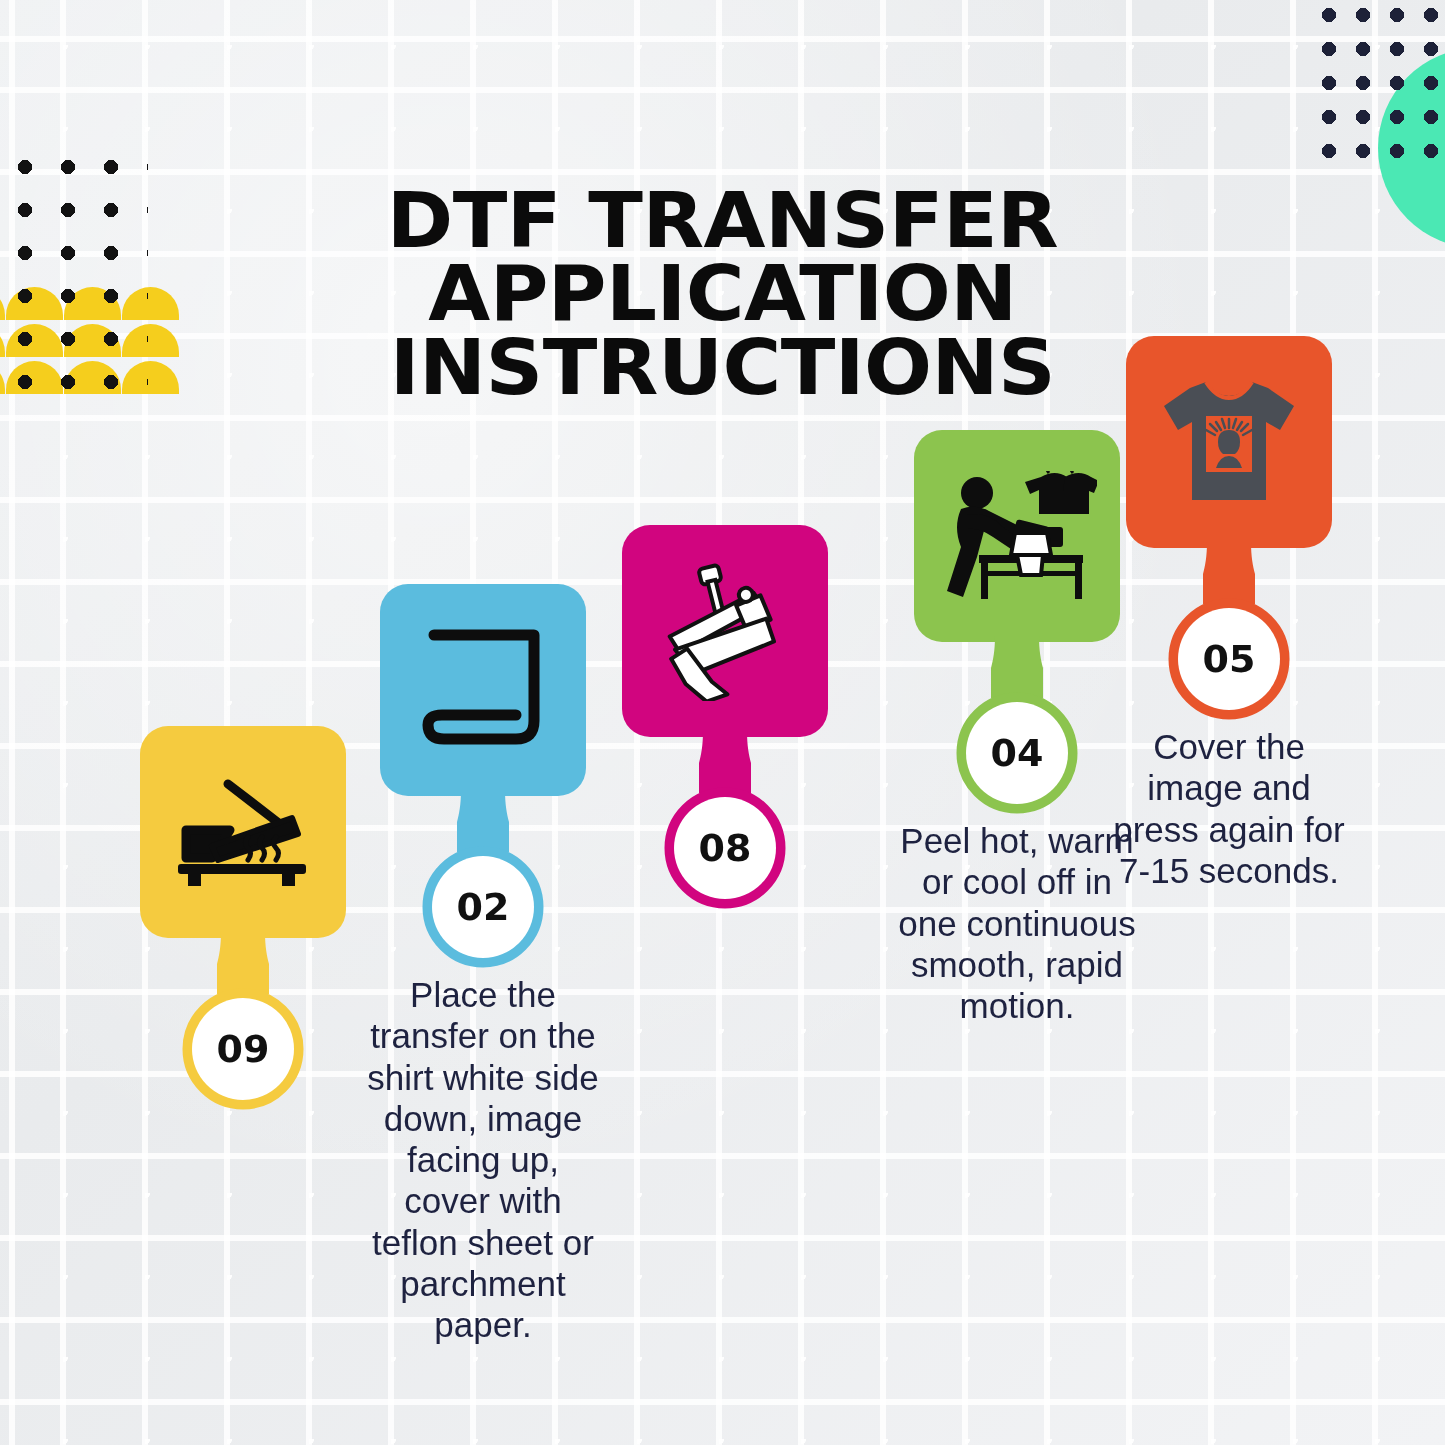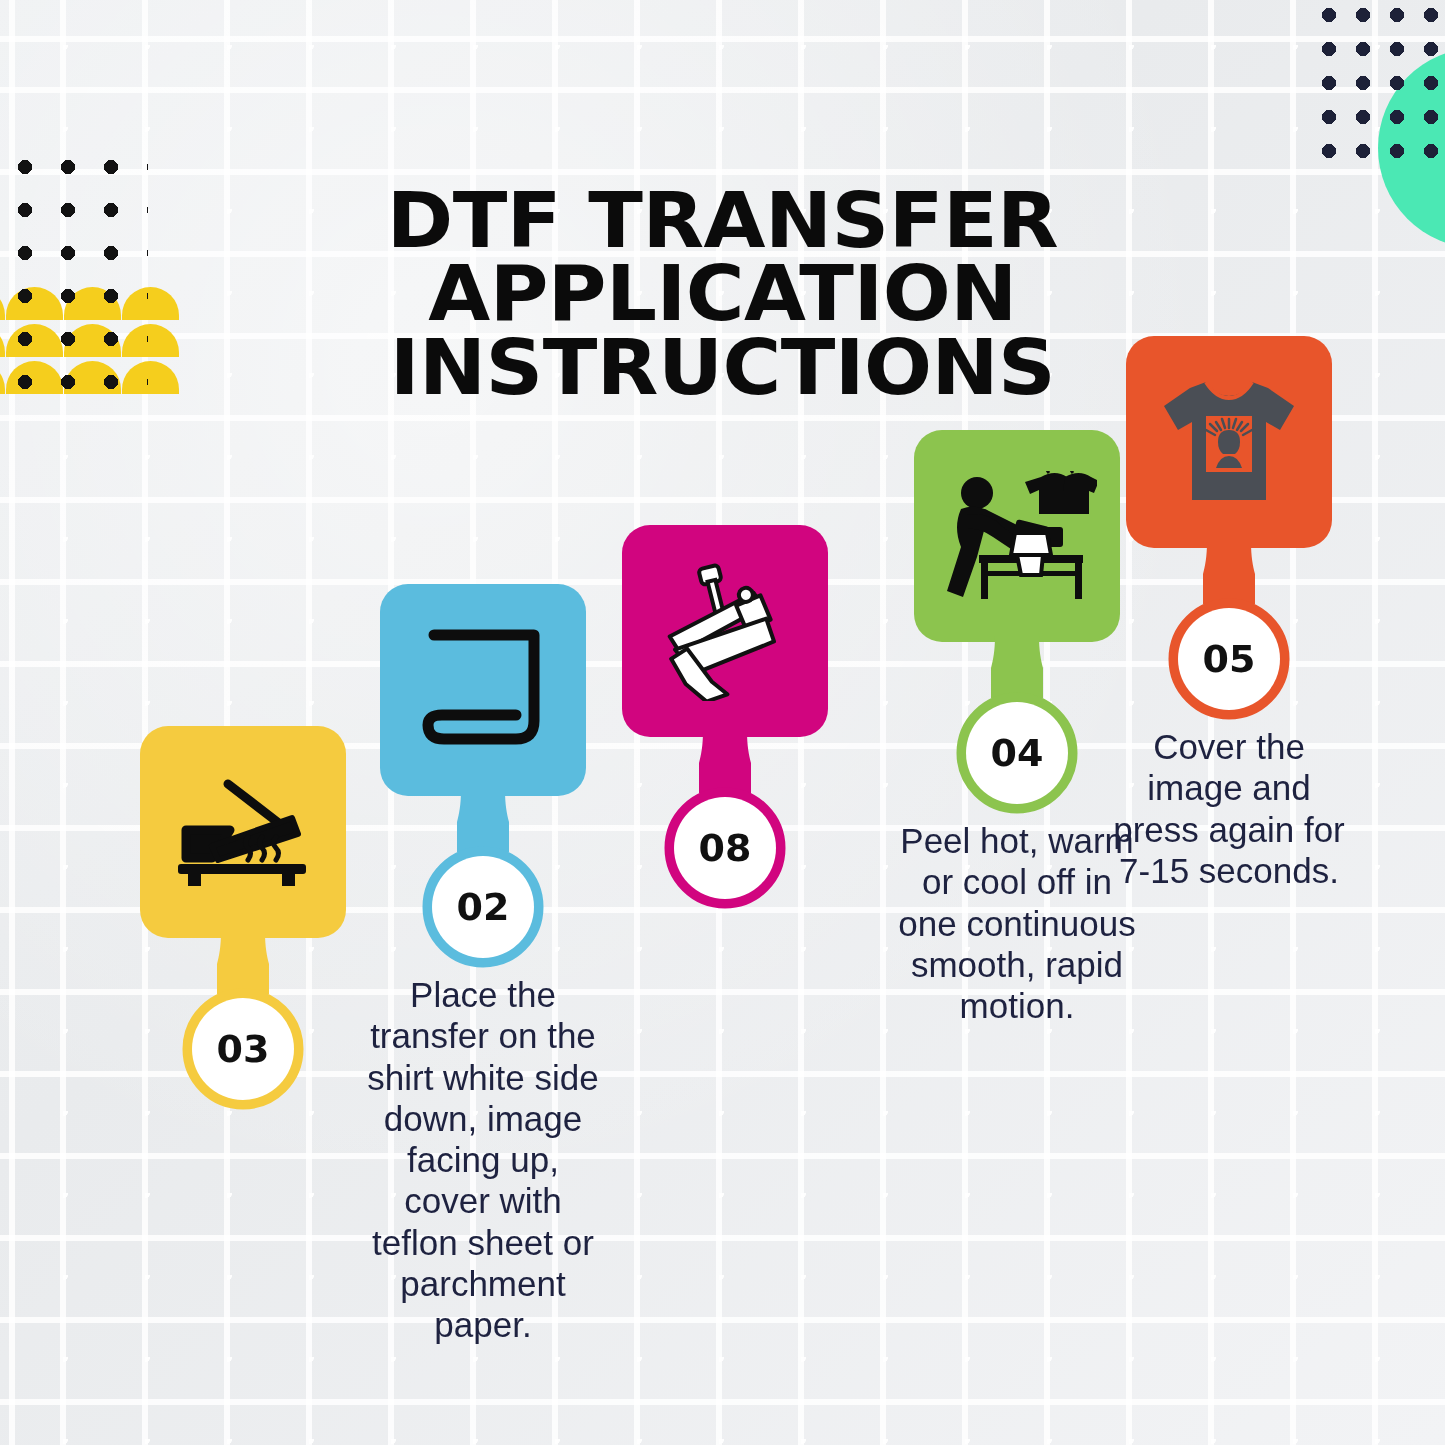--- a/index.html
+++ b/index.html
@@ -186,21 +186,21 @@
           </svg>
         </span>
       </div>
       <div class="connector">
         <svg class="neck" viewBox="0 0 52 84" preserveAspectRatio="none">
           <path d="M4 0 C4 34 -6 40 -6 62 L58 62 C58 40 48 34 48 0 Z" fill="#F5CB3F"></path>
         </svg>
         <svg width="122" height="122" viewBox="0 0 122 122" style="position:absolute;left:50%;top:52px;transform:translateX(-50%)">
           <circle cx="61" cy="61" r="54" fill="#ffffff" stroke="#F5CB3F" stroke-width="13"></circle>
         </svg>
-        <div class="badge">03</div>
+        <div class="badge">09</div>
       </div>
     </div>
 
     <div class="step" id="step2">
       <div class="card" style="background:#5BBCDE">
         <span>
           <svg width="135" height="130" viewBox="0 0 135 130">
             <path d="M18 10 H118 V96 q0 18 -18 18 H28 q-16 0 -16 -14 q0 -10 14 -10 H100" fill="none" stroke="#0d0d0d" stroke-width="11" stroke-linejoin="round" stroke-linecap="round"></path>
           </svg>
         </span>

